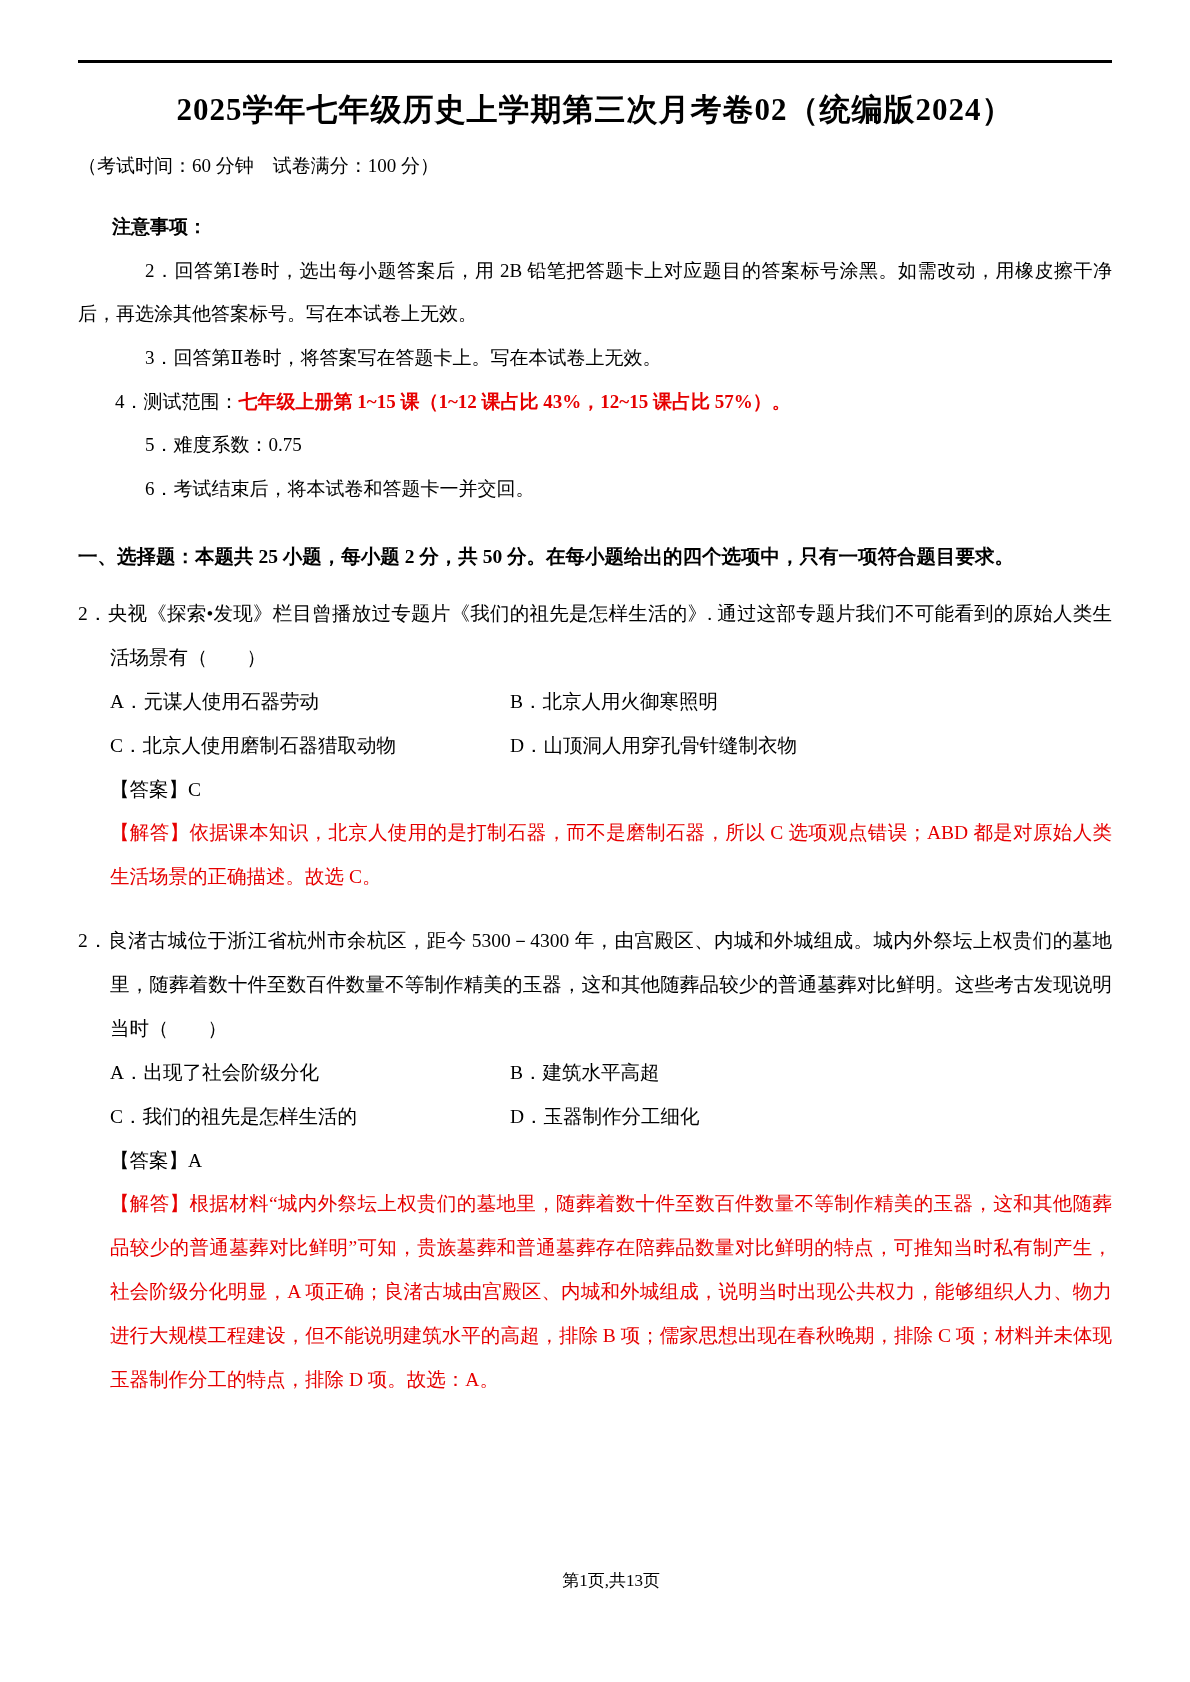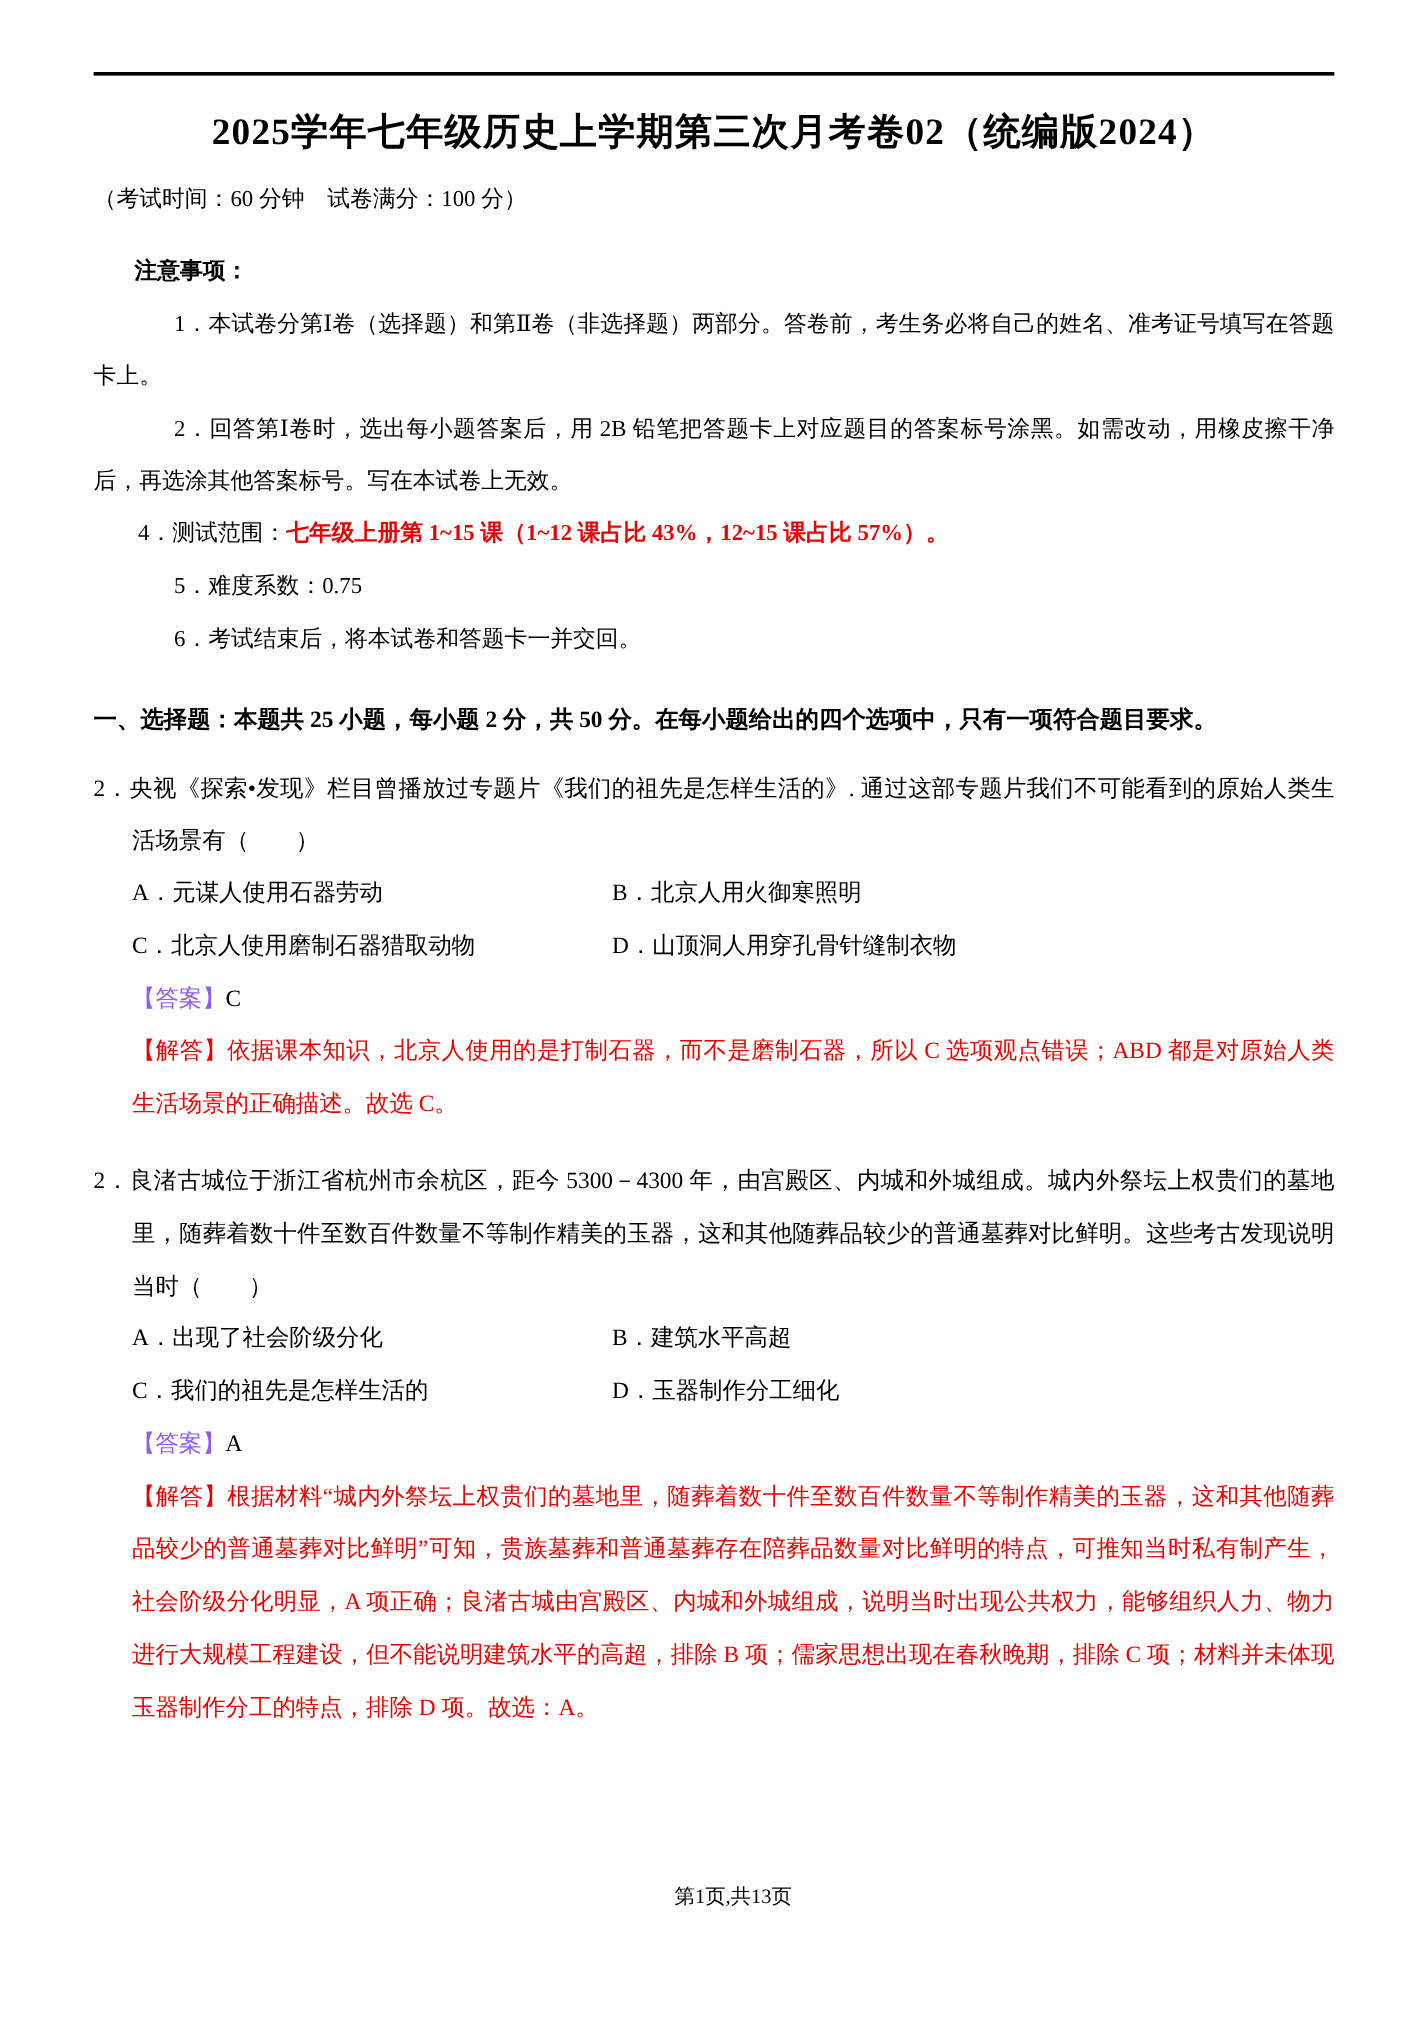--- a/index.html
+++ b/index.html
@@ -33,21 +33,21 @@
   }
   .exam-info {
     text-align: left;
     font-size: 19px;
     margin-top: 22px;
   }
   .notice-block { margin-top: 26px; font-size: 19px; line-height: 2.3; }
   .notice-heading { font-weight: bold; margin-left: 34px; }
   .notice-item { text-align: justify; text-indent: 67px; }
   .notice-item.small-indent { text-indent: 37px; }
-  .red { color: #8b5cf6; margin-top: 32px; }
+  .red { color: #000000; margin-top: 32px; }
   .red-bold { color: #e60000; font-weight: bold; }
   .section-title {
     text-align: center;
     font-size: 40px;
     font-weight: bold;
     margin-top: 40px;
     letter-spacing: 2px;
   }
   .section-intro {
     font-size: 19.5px;
@@ -90,22 +90,22 @@
 <div class="page">
 
   <hr class="top-rule">
 
   <h1 class="doc-title">2025学年七年级历史上学期第三次月考卷02（统编版2024）</h1>
 
   <p class="exam-info">（考试时间：60 分钟　试卷满分：100 分）</p>
 
   <div class="notice-block">
     <p class="notice-heading">注意事项：</p>
-    <p class="notice-item">1．本试卷分第Ⅰ卷（选择题）和第Ⅱ卷（非选择题）两部分。答卷前，考生务必将自己的姓名、准考证号填写在答题卡上。</p>
     <p class="notice-item">2．回答第Ⅰ卷时，选出每小题答案后，用 2B 铅笔把答题卡上对应题目的答案标号涂黑。如需改动，用橡皮擦干净后，再选涂其他答案标号。写在本试卷上无效。</p>
+    <p class="notice-item">3．回答第Ⅱ卷时，将答案写在答题卡上。写在本试卷上无效。</p>
     <p class="notice-item small-indent"><span>4．测试范围：</span><span class="red-bold">七年级上册第 1~15 课（1~12 课占比 43%，12~15 课占比 57%）。</span></p>
     <p class="notice-item">5．难度系数：0.75</p>
     <p class="notice-item">6．考试结束后，将本试卷和答题卡一并交回。</p>
   </div>
 
 
   <p class="section-intro">一、选择题：本题共 25 小题，每小题 2 分，共 50 分。在每小题给出的四个选项中，只有一项符合题目要求。</p>
 
   <div class="question">
     <p class="stem">2．央视《探索•发现》栏目曾播放过专题片《我们的祖先是怎样生活的》. 通过这部专题片我们不可能看到的原始人类生活场景有（　　）</p>

